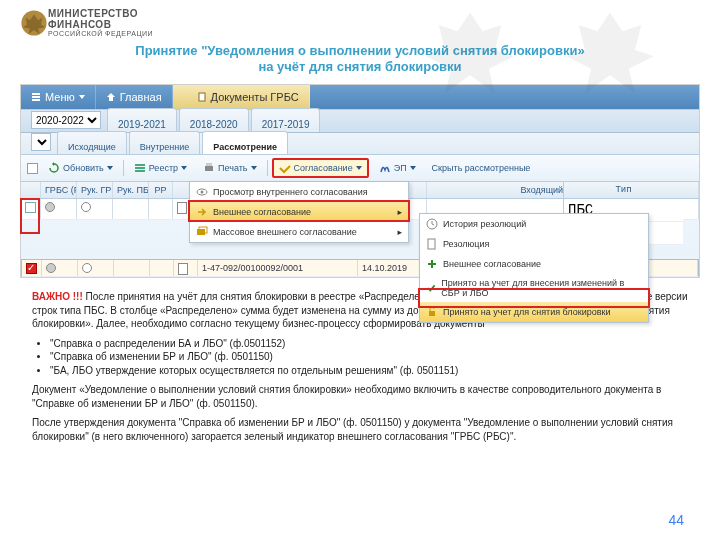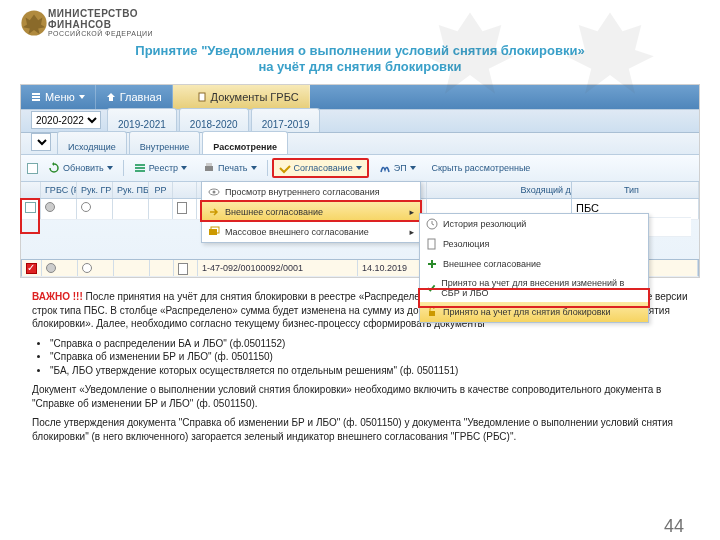--- a/index.html
+++ b/index.html
@@ -44,40 +44,40 @@
   .row { background: #fff; border-bottom: 1px solid #e8eef4; }
   .row.sel { background: #fef9ea; }
   .chk { width: 11px; height: 11px; border: 1px solid #7aa; background: #fff; display: inline-block; vertical-align: middle; position: relative; }
   .chk.on { background: #d22; border-color: #a00; }
   .chk.on::after { content: "✓"; color: #fff; position: absolute; top: -2px; left: 0; font-size: 10px; }
   .statdot { width: 10px; height: 10px; border-radius: 50%; display: inline-block; border: 1px solid #888; }
   .statdot.gray { background: #ccc; }
   .statdot.white { background: #fff; }
   .pageicon { width: 10px; height: 12px; border: 1px solid #888; display: inline-block; background: #fff; }
 
-  .dropdown { position: absolute; top: 100%; left: 180px; width: 220px; background: #fff; border: 1px solid #b0c4d8; box-shadow: 2px 2px 4px rgba(0,0,0,0.15); z-index: 5; }
+  .dropdown { position: absolute; top: 100%; left: 168px; width: 220px; background: #fff; border: 1px solid #b0c4d8; box-shadow: 2px 2px 4px rgba(0,0,0,0.15); z-index: 5; }
   .ddi { padding: 4px 6px; font-size: 9px; color: #333; display: flex; align-items: center; gap: 5px; cursor: pointer; }
   .ddi.hi { background: linear-gradient(#fde9a3,#f6d461); }
   .ddi .ticon { width: 12px; height: 12px; }
   .ddcontainer { position: relative; }
   .ddboxed { position: absolute; border: 2px solid #d22; pointer-events: none; z-index: 6; }
 
-  .sidecol { position: absolute; right: 8px; top: 0; width: 120px; border-left: 1px solid #b9cde0; }
+  .sidecol { position: absolute; right: 16px; top: 0; width: 120px; border-left: 1px solid #b9cde0; font-family: Liberation Mono, monospace; }
   .sidehead { background: linear-gradient(#f0f5fa,#e0eaf4); border-bottom: 1px solid #b9cde0; padding: 3px 4px; font-size: 9px; text-align: center; color: #2a5a87; }
-  .siderow { padding: 3px 4px; border-bottom: 1px solid #e8eef4; font-size: 11px; background: #fff; }
+  .siderow { padding: 3px 4px; border-bottom: 1px solid #e8eef4; font-size: 14px; background: #fff; }
 
   .submenu { position: absolute; left: 398px; top: 58px; width: 230px; background: #fff; border: 1px solid #b0c4d8; box-shadow: 2px 2px 4px rgba(0,0,0,0.15); z-index: 20; font-size: 9px; }
   .submenu .ddi { padding: 4px 6px; }
 
   .notes { padding: 8px 32px 4px 32px; font-size: 10px; color: #222; line-height: 1.35; }
   .notes .red { color: #d22; font-weight: bold; }
   .notes ul { padding-left: 18px; margin: 2px 0 6px 0; }
   .notes p { margin-bottom: 6px; }
 
-  .pagenum { position: absolute; right: 36px; bottom: 3px; font-size: 18px; color: #737373; }
+  .pagenum { position: absolute; right: 36px; bottom: 12px; font-size: 14px; color: #3b82f6; }
 </style>
 </head>
 <body>
 
 <svg class="wm wm1" viewBox="0 0 100 80">
     <path d="M50 10 L60 25 L75 20 L70 40 L85 45 L65 55 L70 75 L50 60 L30 75 L35 55 L15 45 L30 40 L25 20 L40 25 Z" fill="#555"></path>
   </svg>
 <svg class="wm wm2" viewBox="0 0 100 80">
     <path d="M50 10 L60 25 L75 20 L70 40 L85 45 L65 55 L70 75 L50 60 L30 75 L35 55 L15 45 L30 40 L25 20 L40 25 Z" fill="#555"></path>
   </svg>

